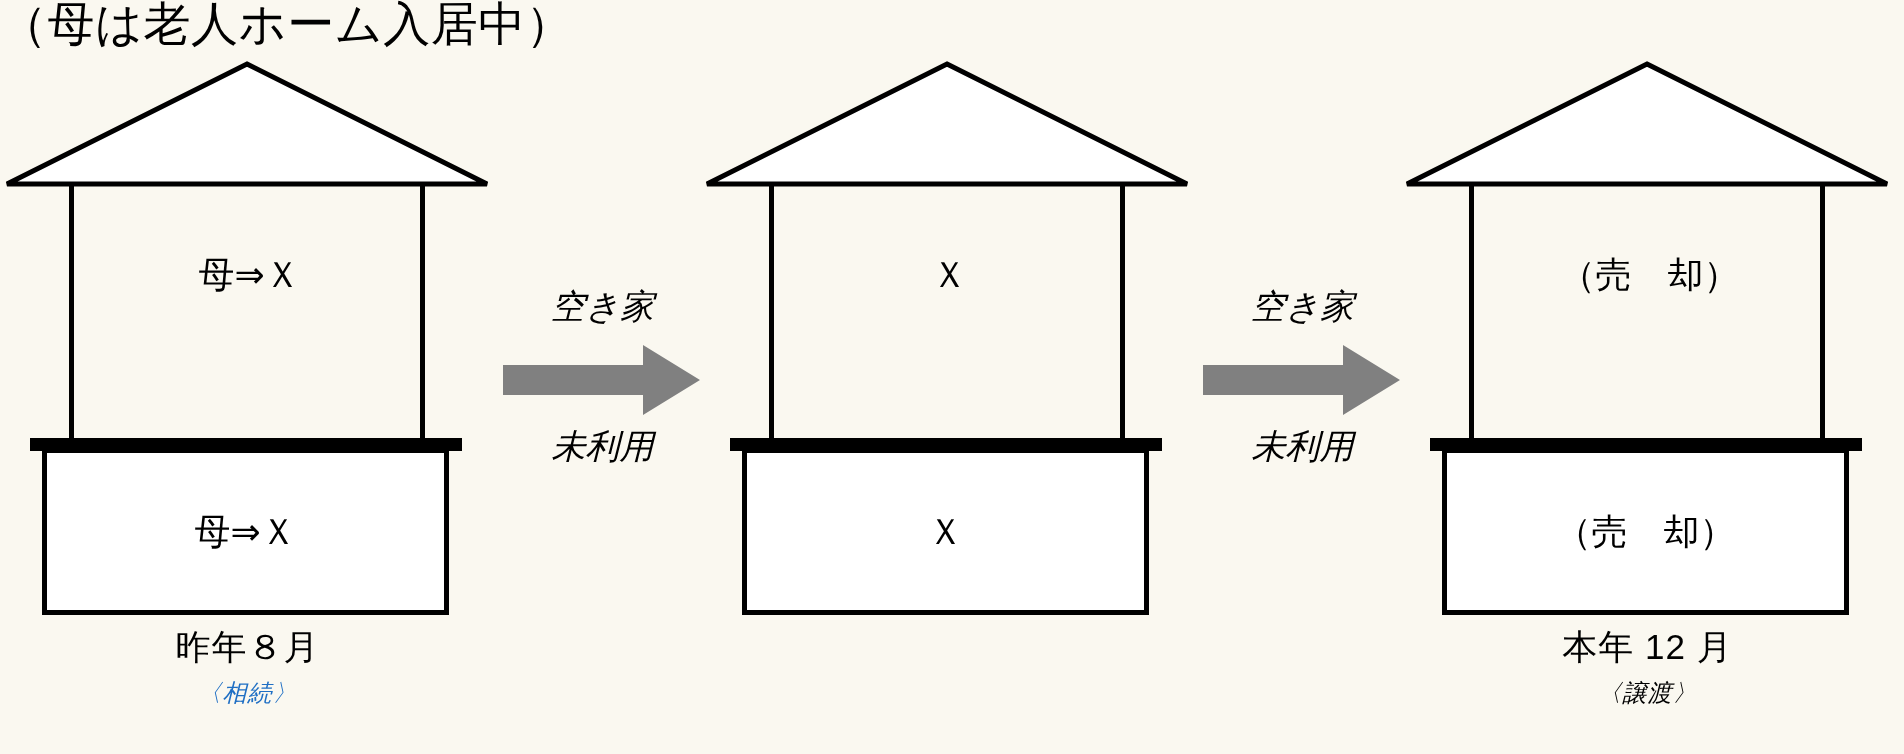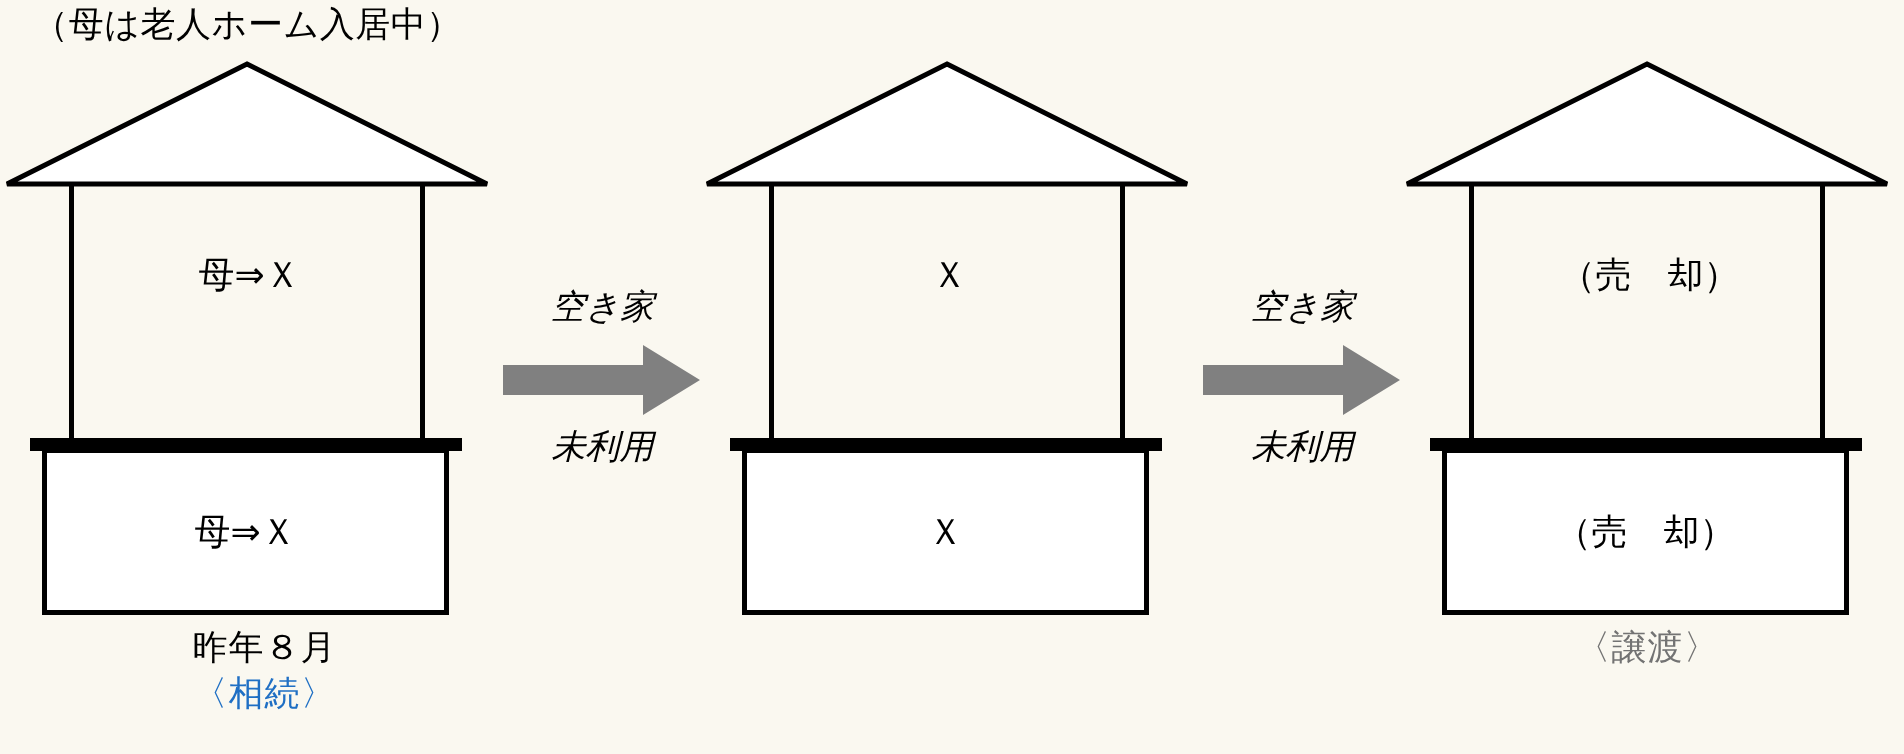--- a/index.html
+++ b/index.html
@@ -26,21 +26,21 @@
 
   
   .house { position: absolute; top: 0; height: 754px; }
 
   
   .house-caption {
     position: absolute;
     top: 2px;
     width: 100%;
     text-align: center;
-    font-size: 35px;
+    font-size: 47px;
     line-height: 44px;
     letter-spacing: 0.5px;
     white-space: nowrap;
     color: #000;
   }
 
   
   .roof { position: absolute; left: 0; top: 56px; }
 
   
@@ -91,27 +91,28 @@
     text-align: center;
   }
   .footer-date {
     font-size: 35px;
     line-height: 46px;
     letter-spacing: 1px;
     white-space: nowrap;
     color: #000;
   }
   .footer-event {
-    font-size: 35px;
+    font-size: 24px;
     line-height: 46px;
     letter-spacing: 1px;
     white-space: nowrap;
+    font-style: italic;
   }
   .footer-event.blue  { color: #1f6fc4; }
-  .footer-event.red   { color: #737373; }
+  .footer-event.red   { color: #000000; }
 
   
   .transition { position: absolute; font-style: italic; }
   .trans-label {
     position: absolute;
     width: 100%;
     text-align: center;
     font-size: 34px;
     line-height: 42px;
     white-space: nowrap;
@@ -136,21 +137,21 @@
     <div class="post" style="left:420px; top:183px; height:262px;"></div>
 
     <div class="upper-text" style="left:74px; top:255px; width:351px;">母⇒Ｘ</div>
 
     <div class="floor-band" style="left:30px; top:438px; width:432px;"></div>
 
     <div class="lower-box" style="left:42px; top:448px; width:407px; height:167px;"></div>
 
     <div class="lower-text" style="left:42px; top:512px; width:407px;">母⇒Ｘ</div>
 
-    <div class="house-footer" style="left:17px; top:624px; width:495px;">
+    <div class="house-footer" style="left:0px; top:624px; width:495px;">
       <div class="footer-date">昨年８月</div>
       <div class="footer-event blue">〈相続〉</div>
     </div>
   </div>
 
   <div class="transition" style="left:495px; top:285px; width:215px; height:200px;">
     <div class="trans-label" style="left:0px; top:0px;">空き家</div>
 
     <svg class="arrow-svg" style="left:8px; top:60px;" width="197" height="70" viewBox="0 0 197 70">
       <polygon points="0,20 140,20 140,0 197,35 140,70 140,50 0,50" fill="#808080"></polygon>
@@ -206,17 +207,18 @@
 
     <div class="upper-text" style="left:74px; top:255px; width:351px;">（売　却）</div>
 
     <div class="floor-band" style="left:30px; top:438px; width:432px;"></div>
 
     <div class="lower-box" style="left:42px; top:448px; width:407px; height:167px;"></div>
 
     <div class="lower-text" style="left:42px; top:512px; width:407px;">（売　却）</div>
 
     <div class="house-footer" style="left:0px; top:624px; width:495px;">
+      <div class="footer-date">本年 12 月</div>
       <div class="footer-event red">〈譲渡〉</div>
     </div>
   </div>
 
 </div>
 
 </body></html>

